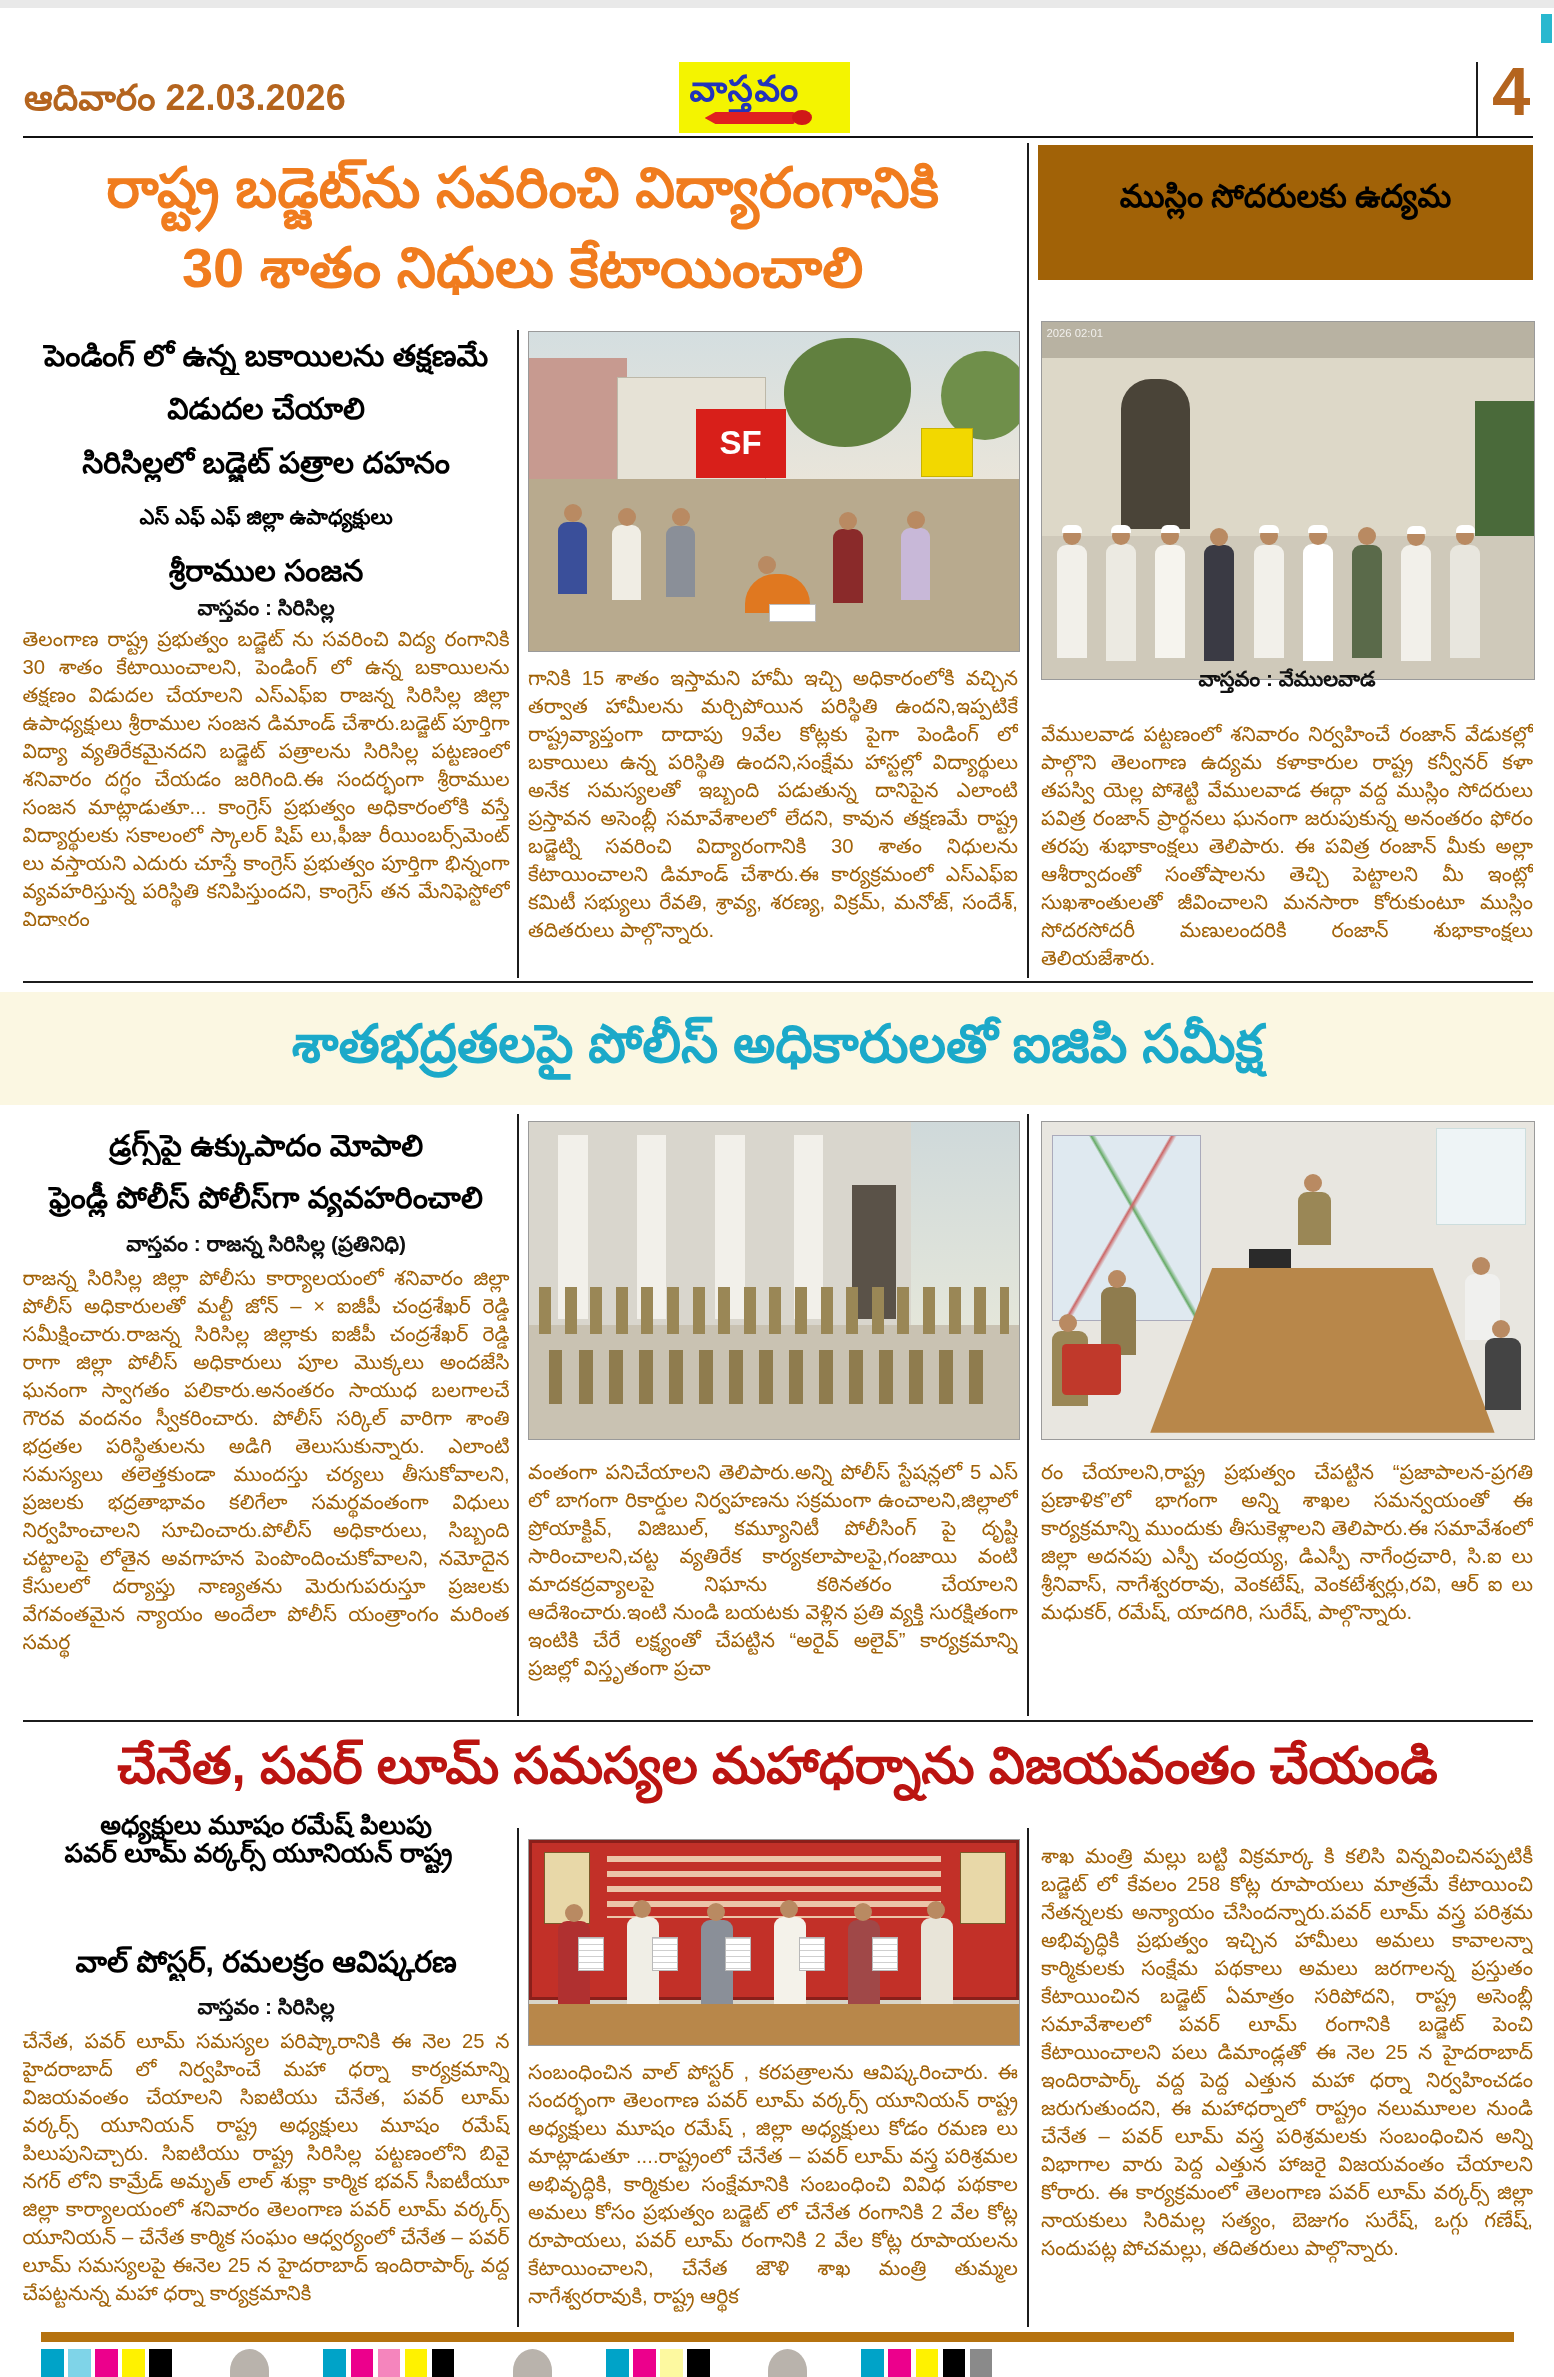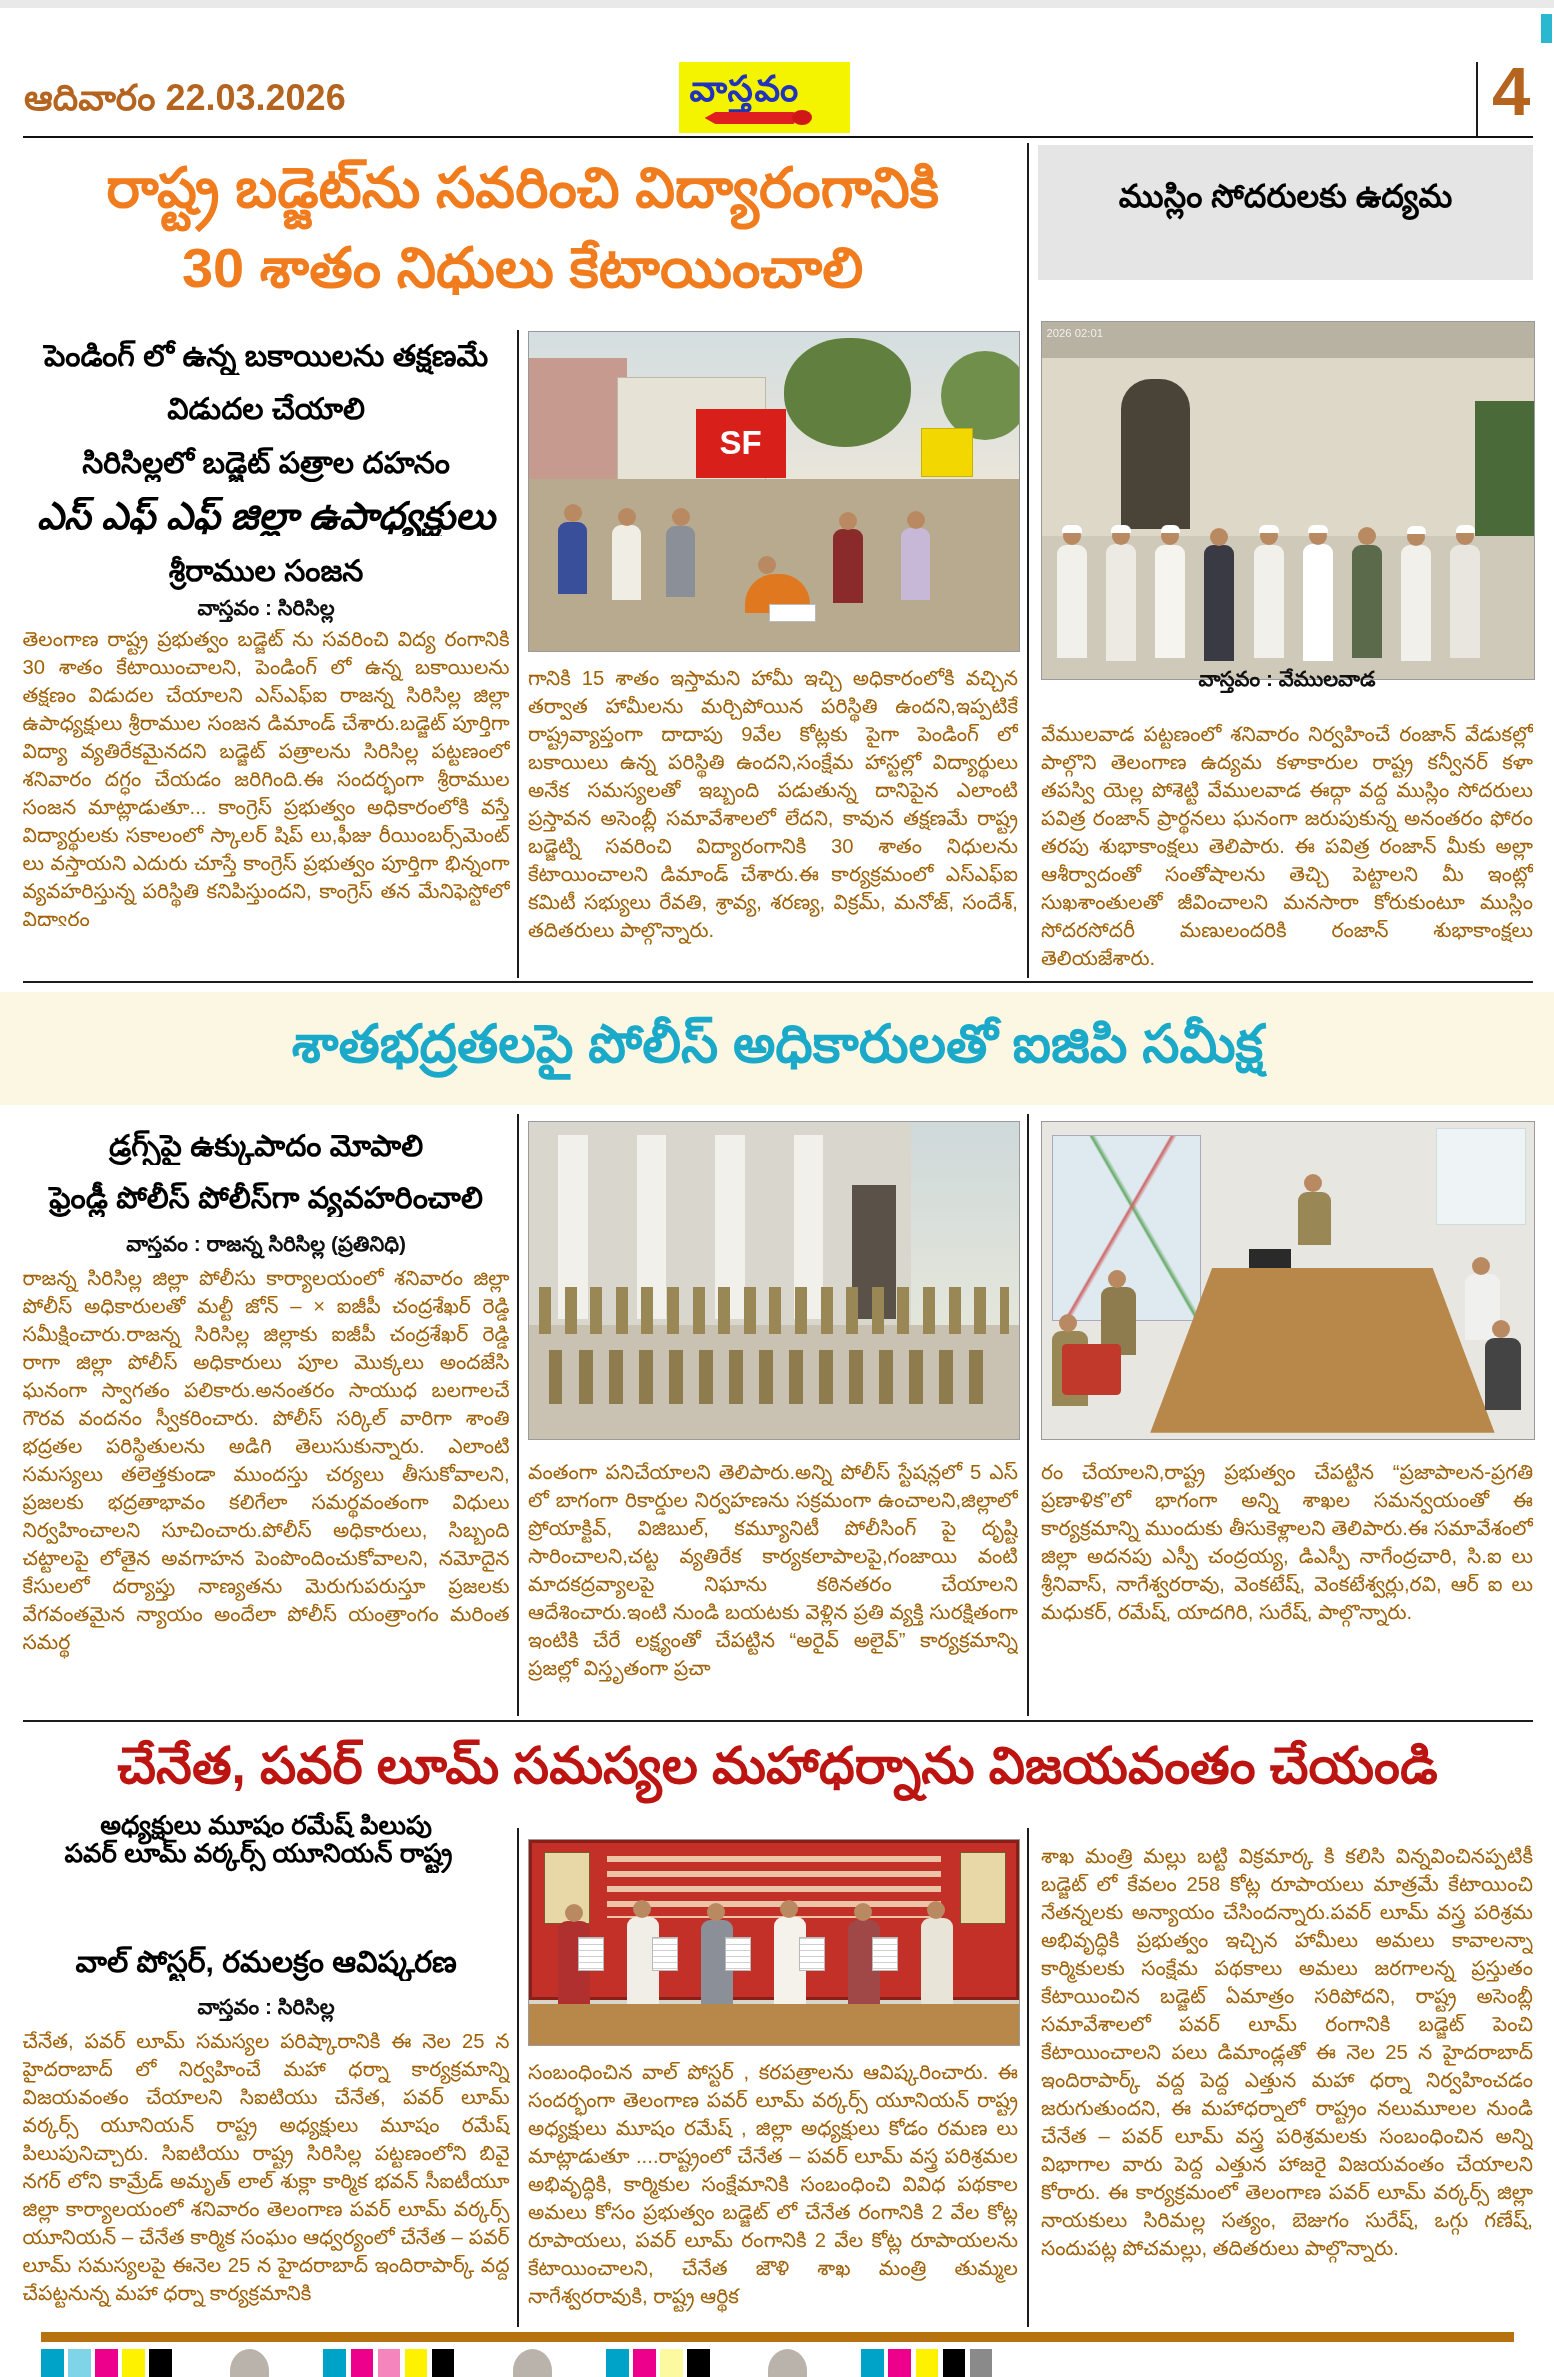--- a/index.html
+++ b/index.html
@@ -41,21 +41,21 @@
     <div class="hline" style="left:22.6px;top:128px;width:1510px;height:2.3px;background:#111;"></div>
   </div>
 
   <div>
     <div class="abs" style="left:22.6px;top:147px;width:1000px;text-align:center;font-size:56px;font-weight:bold;color:#f07c1e;white-space:nowrap;overflow:hidden;">రాష్ట్ర బడ్జెట్‌ను సవరించి విద్యారంగానికి</div>
     <div class="abs" style="left:22.6px;top:227px;width:1000px;text-align:center;font-size:56px;font-weight:bold;color:#f07c1e;white-space:nowrap;overflow:hidden;">30 శాతం నిధులు కేటాయించాలి</div>
 
     <div class="abs subhead" style="left:22.6px;top:328px;width:487px;font-size:30px;line-height:39px;">పెండింగ్ లో ఉన్న బకాయిలను తక్షణమే</div>
     <div class="abs subhead" style="left:22.6px;top:381px;width:487px;font-size:30px;line-height:39px;">విడుదల చేయాలి</div>
     <div class="abs subhead" style="left:22.6px;top:435px;width:487px;font-size:30px;line-height:39px;">సిరిసిల్లలో బడ్జెట్ పత్రాల దహనం</div>
-    <div class="abs subhead" style="left:22.6px;top:489px;width:487px;font-size:38px;line-height:39px;font-style:italic;">ఎస్ ఎఫ్ ఎఫ్ జిల్లా ఉపాధ్యక్షులు</div>
+    <div class="abs subhead" style="left:22.6px;top:489px;width:487px;font-size:21px;line-height:39px;">ఎస్ ఎఫ్ ఎఫ్ జిల్లా ఉపాధ్యక్షులు</div>
     <div class="abs subhead" style="left:22.6px;top:543px;width:487px;font-size:30px;line-height:39px;">శ్రీరాముల సంజన</div>
     <div class="abs dateline" style="left:22.6px;top:588px;width:487px;">వాస్తవం : సిరిసిల్ల</div>
     <div class="abs body-text" style="left:22.6px;top:617px;width:487px;height:301px;">తెలంగాణ రాష్ట్ర ప్రభుత్వం బడ్జెట్ ను సవరించి విద్య రంగానికి 30 శాతం కేటాయించాలని, పెండింగ్ లో ఉన్న బకాయిలను తక్షణం విడుదల చేయాలని ఎస్ఎఫ్ఐ రాజన్న సిరిసిల్ల జిల్లా ఉపాధ్యక్షులు శ్రీరాముల సంజన డిమాండ్ చేశారు.బడ్జెట్ పూర్తిగా విద్యా వ్యతిరేకమైనదని బడ్జెట్ పత్రాలను సిరిసిల్ల పట్టణంలో శనివారం దగ్ధం చేయడం జరిగింది.ఈ సందర్భంగా శ్రీరాముల సంజన మాట్లాడుతూ... కాంగ్రెస్ ప్రభుత్వం అధికారంలోకి వస్తే విద్యార్థులకు సకాలంలో స్కాలర్ షిప్ లు,ఫీజు రీయింబర్స్‌మెంట్ లు వస్తాయని ఎదురు చూస్తే కాంగ్రెస్ ప్రభుత్వం పూర్తిగా భిన్నంగా వ్యవహరిస్తున్న పరిస్థితి కనిపిస్తుందని, కాంగ్రెస్ తన మేనిఫెస్టోలో విద్యారం</div>
 
     <div class="photo" style="left:528px;top:323px;width:490px;height:319px;">
       <div class="abs" style="left:0;top:0;width:100%;height:46%;background:linear-gradient(#d4dee0,#e9e5da);"></div>
       <div class="abs" style="left:0;top:8%;width:20%;height:44%;background:#c79a90;"></div>
       <div class="abs" style="left:18%;top:14%;width:30%;height:38%;background:#e6e2d6;border:0.8px solid #bdb8a8;"></div>
       <div class="abs" style="left:52%;top:2%;width:26%;height:34%;background:#61803f;border-radius:50% 46% 52% 48%;"></div>
       <div class="abs" style="left:84%;top:6%;width:18%;height:28%;background:#6f8f4a;border-radius:50%;"></div>
@@ -67,21 +67,21 @@
       <div class="fig" style="left:6%;bottom:18%;width:29px;height:72px;background:#3a4f9a;"></div>
       <div class="fig" style="left:17%;bottom:16%;width:29px;height:75px;background:#f0ede4;"></div>
       <div class="fig" style="left:28%;bottom:17%;width:29px;height:71px;background:#8a8f98;"></div>
       <div class="fig" style="left:44%;bottom:12%;width:65px;height:39px;background:#e07820;border-radius:30px 30px 0 0;"></div>
       <div class="fig" style="left:62%;bottom:15%;width:30px;height:74px;background:#8a2a2a;"></div>
       <div class="fig" style="left:76%;bottom:16%;width:29px;height:72px;background:#c8b8d8;"></div>
       <div class="abs" style="left:49%;bottom:9%;width:45px;height:16.5px;background:#fff;border:0.8px solid #bbb;"></div>
     </div>
     <div class="abs body-text" style="left:528px;top:656px;width:490px;height:301px;">గానికి 15 శాతం ఇస్తామని హామీ ఇచ్చి అధికారంలోకి వచ్చిన తర్వాత హామీలను మర్చిపోయిన పరిస్థితి ఉందని,ఇప్పటికే రాష్ట్రవ్యాప్తంగా దాదాపు 9వేల కోట్లకు పైగా పెండింగ్ లో బకాయిలు ఉన్న పరిస్థితి ఉందని,సంక్షేమ హాస్టల్లో విద్యార్థులు అనేక సమస్యలతో ఇబ్బంది పడుతున్న దానిపైన ఎలాంటి ప్రస్తావన అసెంబ్లీ సమావేశాలలో లేదని, కావున తక్షణమే రాష్ట్ర బడ్జెట్ని సవరించి విద్యారంగానికి 30 శాతం నిధులను కేటాయించాలని డిమాండ్ చేశారు.ఈ కార్యక్రమంలో ఎస్ఎఫ్ఐ కమిటీ సభ్యులు రేవతి, శ్రావ్య, శరణ్య, విక్రమ్, మనోజ్, సందేశ్, తదితరులు పాల్గొన్నారు.</div>
 
-    <div class="abs" style="left:1038px;top:137px;width:495px;height:135px;background:#e5e5e5;">
+    <div class="abs" style="left:1038px;top:137px;width:495px;height:135px;background:#a16207;font-family:Liberation Serif, serif;">
       <div class="abs subhead" style="left:0;top:33px;width:100%;font-size:32px;">ముస్లిం సోదరులకు ఉద్యమ</div>
     </div>
     <div class="photo" style="left:1041px;top:313px;width:492px;height:357px;">
       <div class="abs" style="left:0;top:0;width:100%;height:60%;background:#ddd8c8;"></div>
       <div class="abs" style="left:0;top:0;width:100%;height:10%;background:#b8b2a2;"></div>
       <div class="abs" style="left:16%;top:16%;width:14%;height:42%;background:#4a4438;border-radius:30px 30px 0 0;"></div>
       <div class="abs" style="left:88%;top:22%;width:12%;height:40%;background:#4a6a3a;"></div>
       <div class="abs" style="left:0;top:60%;width:100%;height:40%;background:#cfc9ba;"></div>
       <div class="fig cap" style="left:3%;bottom:6%;width:30px;height:113px;background:#f2f0ea;"></div>
       <div class="fig cap" style="left:13%;bottom:5%;width:30px;height:117px;background:#eceae2;"></div>

